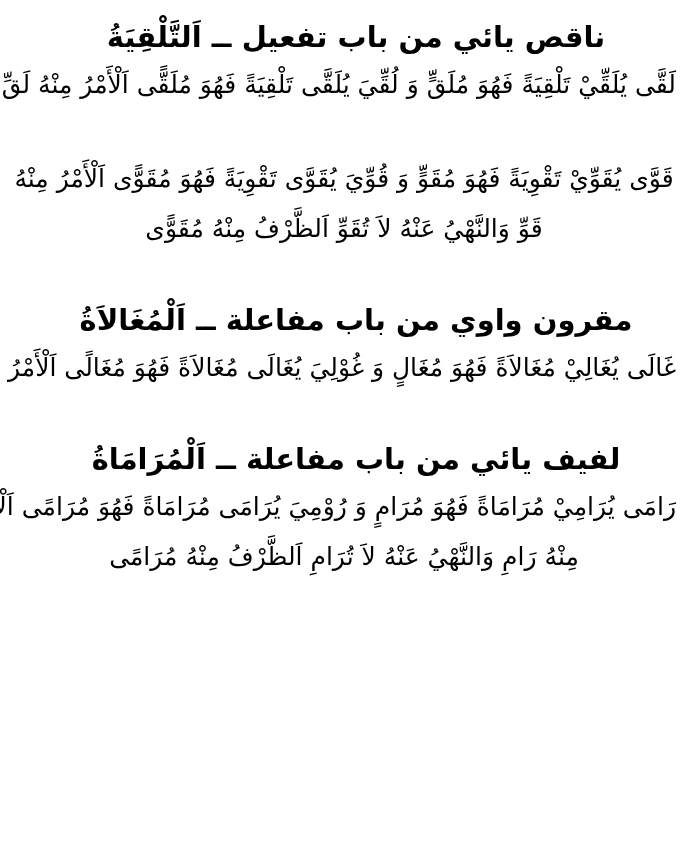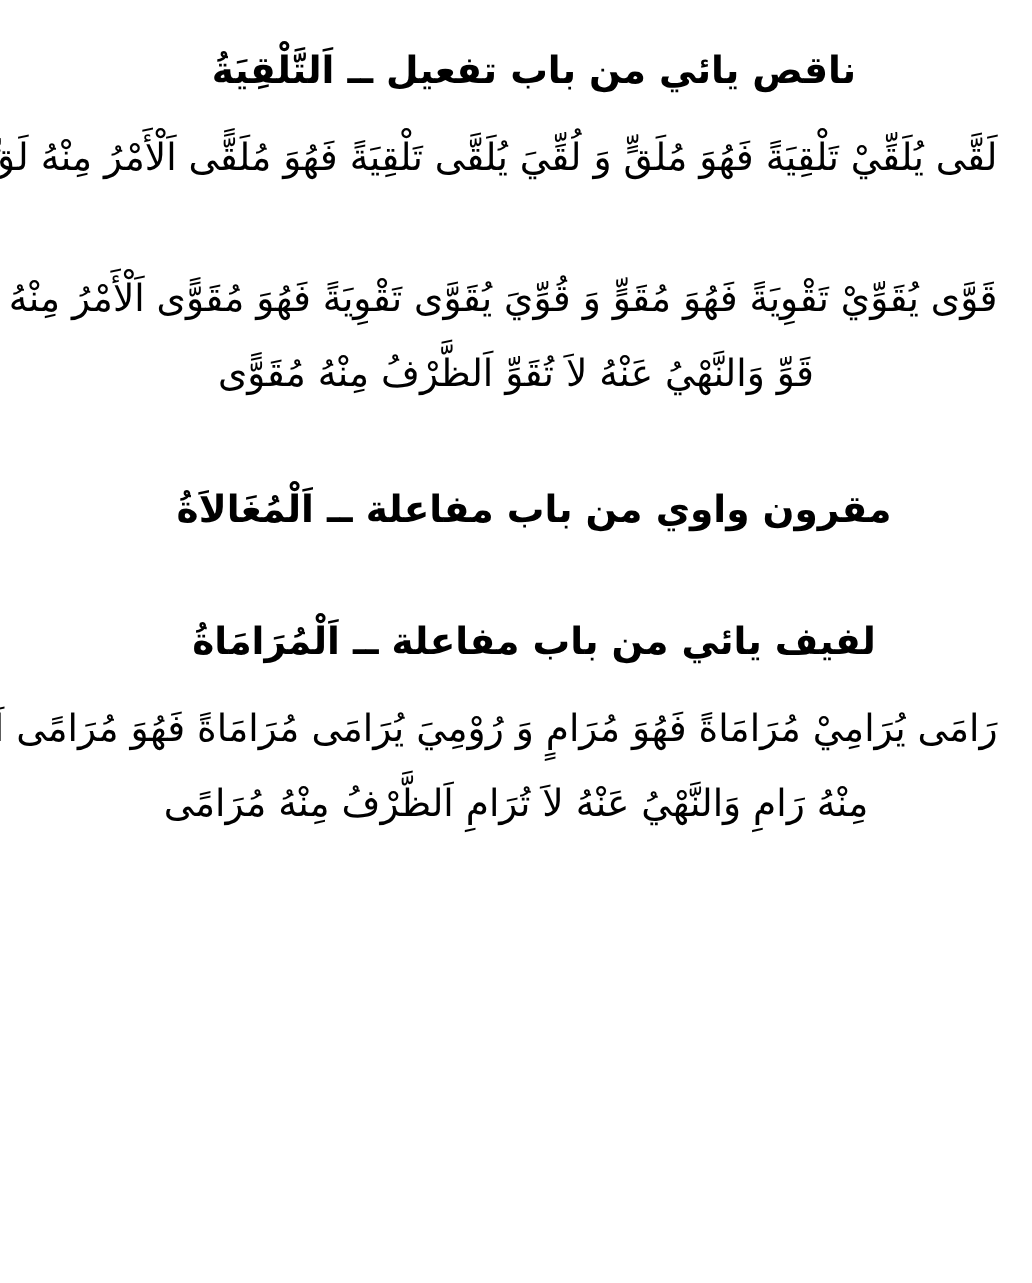--- a/index.html
+++ b/index.html
@@ -20,55 +20,56 @@
       padding-top: 14px;
       box-sizing: border-box;
     }
     .section {
       text-align: center;
       margin-bottom: 44px;
     }
     .heading {
       font-family: "DejaVu Sans", sans-serif;
       font-weight: bold;
-      font-size: 25px;
+      font-size: 29px;
       line-height: 44px;
       height: 44px;
-      margin: 11px;
+      margin: 1px;
       white-space: nowrap;
       padding-left: 24px;
     }
     .line {
       font-family: "DejaVu Serif", serif;
       font-size: 25px;
       line-height: 50px;
       height: 50px;
       white-space: nowrap;
       margin: 0;
-      padding: 0 23px;
+      padding: 0 12px;
       overflow: visible;
     }
   </style>
 </head>
 <body>
 
 <div class="page">
 
   <div class="section">
     <h2 class="heading">ناقص يائي من باب تفعيل ــ اَلتَّلْقِيَةُ</h2>
     <p class="line">لَقَّى يُلَقِّيْ تَلْقِيَةً فَهُوَ مُلَقٍّ وَ لُقِّيَ يُلَقَّى تَلْقِيَةً فَهُوَ مُلَقًّى اَلْأَمْرُ مِنْهُ لَقِّ</p>
   </div>
 
   <div class="section">
     <p class="line">قَوَّى يُقَوِّيْ تَقْوِيَةً فَهُوَ مُقَوٍّ وَ قُوِّيَ يُقَوَّى تَقْوِيَةً فَهُوَ مُقَوًّى اَلْأَمْرُ مِنْهُ</p>
     <p class="line">قَوِّ وَالنَّهْيُ عَنْهُ لاَ تُقَوِّ اَلظَّرْفُ مِنْهُ مُقَوًّى</p>
   </div>
 
   <div class="section">
     <h2 class="heading">مقرون واوي من باب مفاعلة ــ اَلْمُغَالاَةُ</h2>
+    <p class="line">غَالَى يُغَالِيْ مُغَالاَةً فَهُوَ مُغَالٍ وَ غُوْلِيَ يُغَالَى مُغَالاَةً فَهُوَ مُغَالًى اَلْأَمْرُ</p>
   </div>
 
   <div class="section">
     <h2 class="heading">لفيف يائي من باب مفاعلة ــ اَلْمُرَامَاةُ</h2>
     <p class="line">رَامَى يُرَامِيْ مُرَامَاةً فَهُوَ مُرَامٍ وَ رُوْمِيَ يُرَامَى مُرَامَاةً فَهُوَ مُرَامًى اَلْأَمْرُ</p>
     <p class="line">مِنْهُ رَامِ وَالنَّهْيُ عَنْهُ لاَ تُرَامِ اَلظَّرْفُ مِنْهُ مُرَامًى</p>
   </div>
 
 </div>
 

